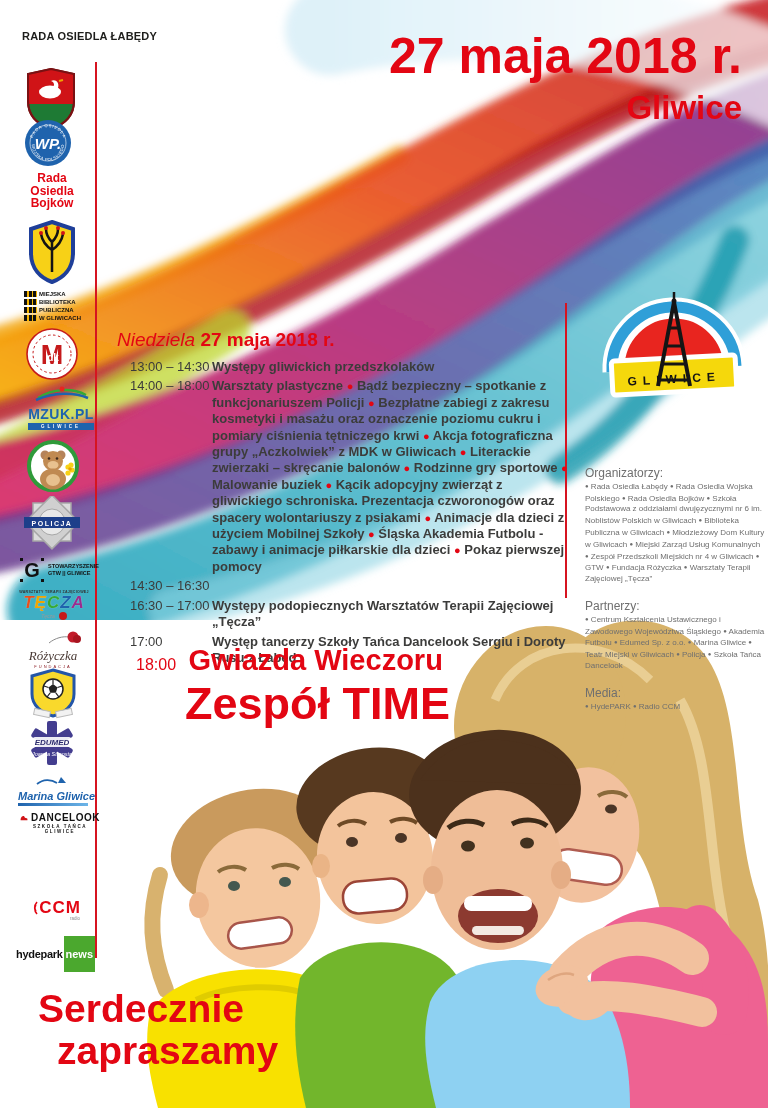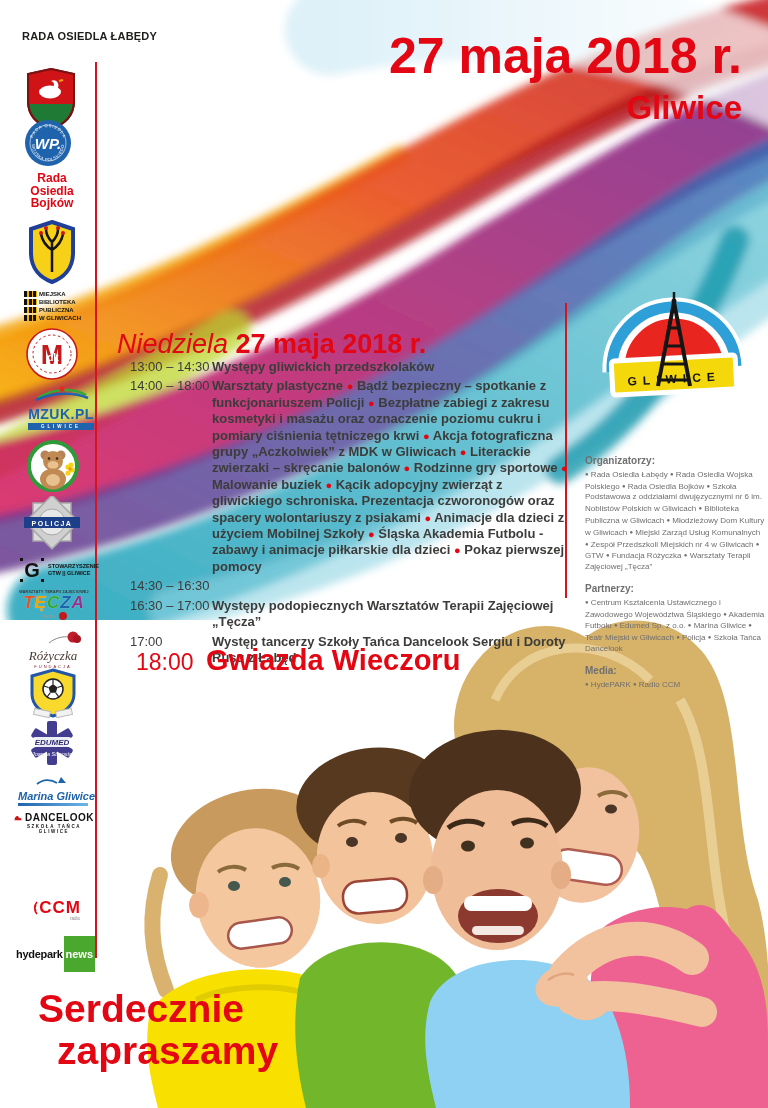--- a/index.html
+++ b/index.html
@@ -20,42 +20,42 @@
   #title-line2{font-size:50px;font-weight:700;margin-top:4px;}
   #title-line3{font-size:33px;font-weight:700;margin-top:8px;}
   #title-line4{font-size:37px;font-weight:400;margin-top:4px;letter-spacing:.5px;}
 
   
   .vrule{width:2px;background:#d61420;z-index:5;}
   #rule-left{left:95px;top:62px;height:896px;}
   #rule-right{left:565px;top:303px;height:295px;}
 
   
-  #schedule-heading{left:117px;top:329px;font-size:27px;z-index:6;white-space:nowrap;}
+  #schedule-heading{left:117px;top:329px;font-size:19px;z-index:6;white-space:nowrap;}
   #schedule-heading .it{font-style:italic;font-weight:400;}
   #schedule-heading .bd{font-weight:700;}
   #schedule{left:110px;top:359px;width:462px;z-index:6;color:#3c3c3b;}
   .sch-row{display:flex;margin-bottom:3px;margin-left:20px;}
   .sch-time{flex:0 0 82px;font-size:13px;line-height:16.4px;font-weight:400;white-space:nowrap;}
   .sch-desc{width:378px;font-size:13px;line-height:16.4px;font-weight:700;}
   #schedule .bullet{color:#e30613;font-size:11px;}
 
   
   #headliner{left:136px;top:644px;z-index:6;white-space:nowrap;}
-  #headliner-time{font-size:23px;font-weight:400;margin-top:28px;}
+  #headliner-time{font-size:16px;font-weight:400;margin-top:28px;}
   #headliner-label{font-size:29px;font-weight:700;margin-left:8px;}
   #headliner-name{left:185px;top:678px;font-size:45px;font-weight:700;z-index:6;white-space:nowrap;}
 
   
   #closing1{left:38px;top:987px;font-size:39px;font-weight:700;z-index:7;white-space:nowrap;}
   #closing2{left:57px;top:1029px;font-size:39px;font-weight:700;z-index:7;white-space:nowrap;}
 
   
   #credits{left:585px;top:452px;width:180px;z-index:6;color:#6f6f6f;font-size:8px;line-height:10.8px;}
-  #credits h4{margin:4px 0 2px 0;font-size:10px;font-weight:700;}
+  #credits h4{margin:16px 0 2px 0;font-size:12px;font-weight:400;}
   #credits .cblock{margin-bottom:11px;}
   #credits .bullet{font-size:6px;vertical-align:1px;}
 
   
   .logo{z-index:6;text-align:center;}
   .lbl-bojkow{font-size:12px;line-height:12.5px;font-weight:800;color:#e30613;
     text-shadow:-1px 0 #fff,1px 0 #fff,0 -1px #fff,0 1px #fff;}
   .bib-row{display:flex;align-items:center;gap:2px;height:8px;}
   .bib-bar{width:13px;height:6px;background:repeating-linear-gradient(90deg,#111 0 3px,#f7b500 3px 4.5px);}
   .bib-txt{font-size:6px;font-weight:800;color:#111;white-space:nowrap;}
@@ -228,20 +228,21 @@
     <div class="sch-row">
       <div class="sch-time">17:00</div>
       <div class="sch-desc">Występ tancerzy Szkoły Tańca Dancelook Sergiu i Doroty Rusu z Łabęd</div>
     </div>
   </div>
 
   <div class="abs red" id="headliner">
     <span id="headliner-time">18:00</span>
     <span id="headliner-label">Gwiazda Wieczoru</span>
   </div>
+  <div class="abs red" id="headliner-name">Zespół TIME</div>
 
   <div class="abs red" id="closing1">Serdecznie</div>
   <div class="abs red" id="closing2">zapraszamy</div>
 
   <svg class="abs" style="left:598px;top:286px;z-index:6;" width="152" height="118" viewBox="0 0 152 118">
     <path d="M14,86 A62,62 0 0 1 138,80" stroke="#ffffff" stroke-width="19" fill="none"></path>
     <path d="M14,86 A62,62 0 0 1 138,80" stroke="#2f9fd8" stroke-width="11" fill="none"></path>
     <path d="M24,82 A52,52 0 0 1 128,82 L24,82 Z" fill="#e8251f" stroke="#ffffff" stroke-width="5"></path>
     <rect x="14" y="72" width="124" height="34" rx="3" fill="#f5d80c" stroke="#ffffff" stroke-width="5" transform="rotate(-3 76 89)"></rect>
     <g stroke="#151515" fill="none">
@@ -430,21 +431,21 @@
 
   <div class="abs logo" style="left:18px;top:772px;width:70px;">
     <svg width="36" height="10" viewBox="0 0 36 10">
       <path d="M2,8 C8,3 16,3 22,7" stroke="#1f63ad" stroke-width="1.8" fill="none"></path>
       <polygon points="26,1 31,7 23,7" fill="#1f63ad"></polygon>
     </svg>
     <div class="marina-title">Marina Gliwice</div>
     <div class="marina-bar"></div>
   </div>
 
-  <div class="abs logo" style="left:14px;top:812px;width:80px;">
+  <div class="abs logo" style="left:20px;top:812px;width:80px;">
     <div class="dance-row">
       <svg width="13" height="11" viewBox="0 0 13 11">
         <path d="M1,8 C2,4 5,2 7,4 L8,6 C10,7 12,7 12,8 L12,10 L1,10 Z" fill="#d01317"></path>
       </svg>
       <span class="dance-title">DANCELOOK</span>
     </div>
     <div class="dance-sub">SZKOŁA TAŃCA GLIWICE</div>
   </div>
 
   <div class="abs logo" style="left:26px;top:898px;width:58px;">

